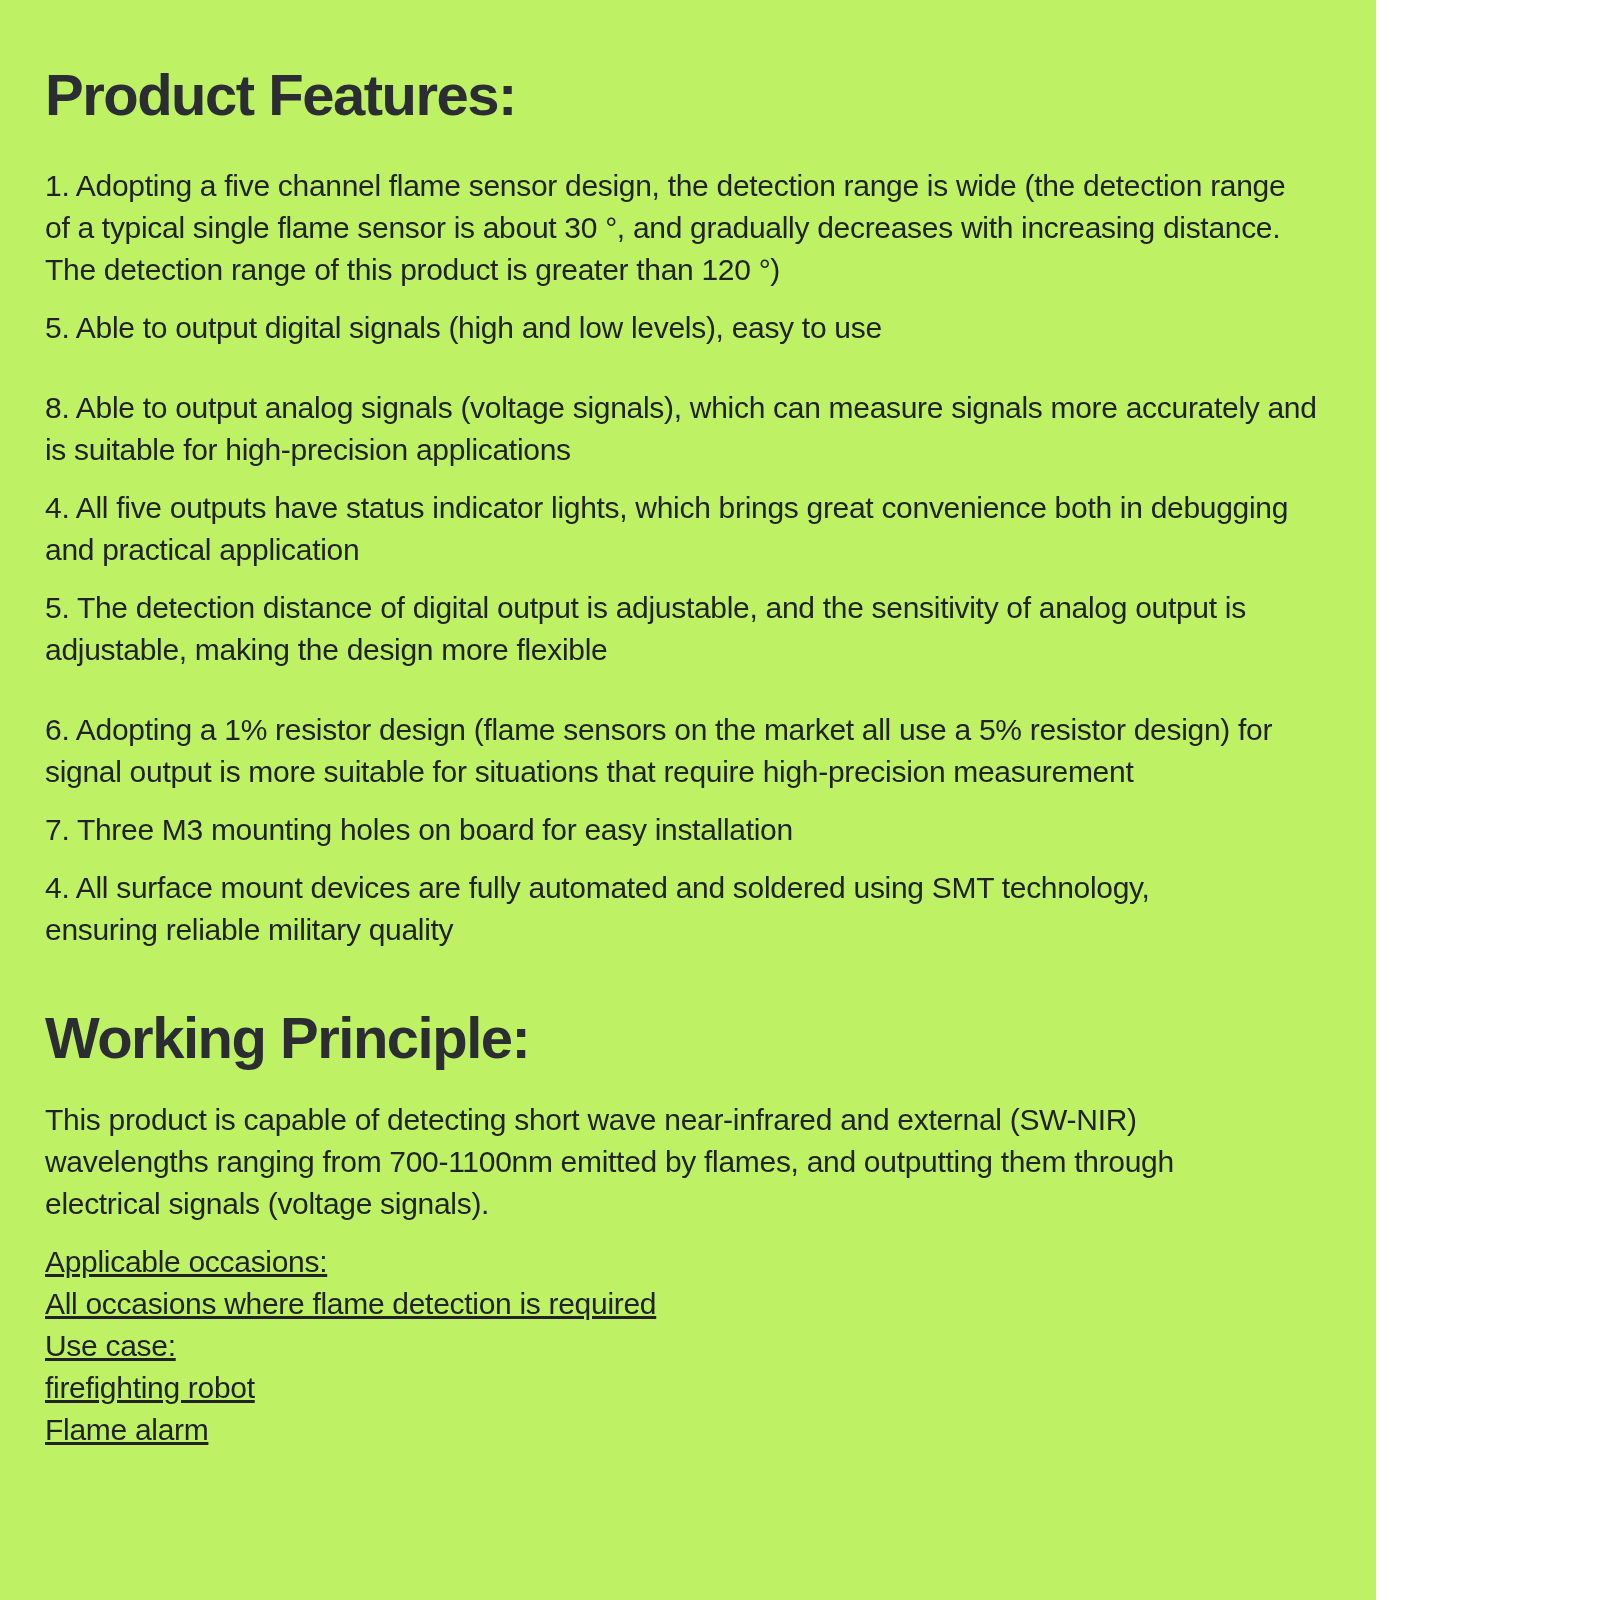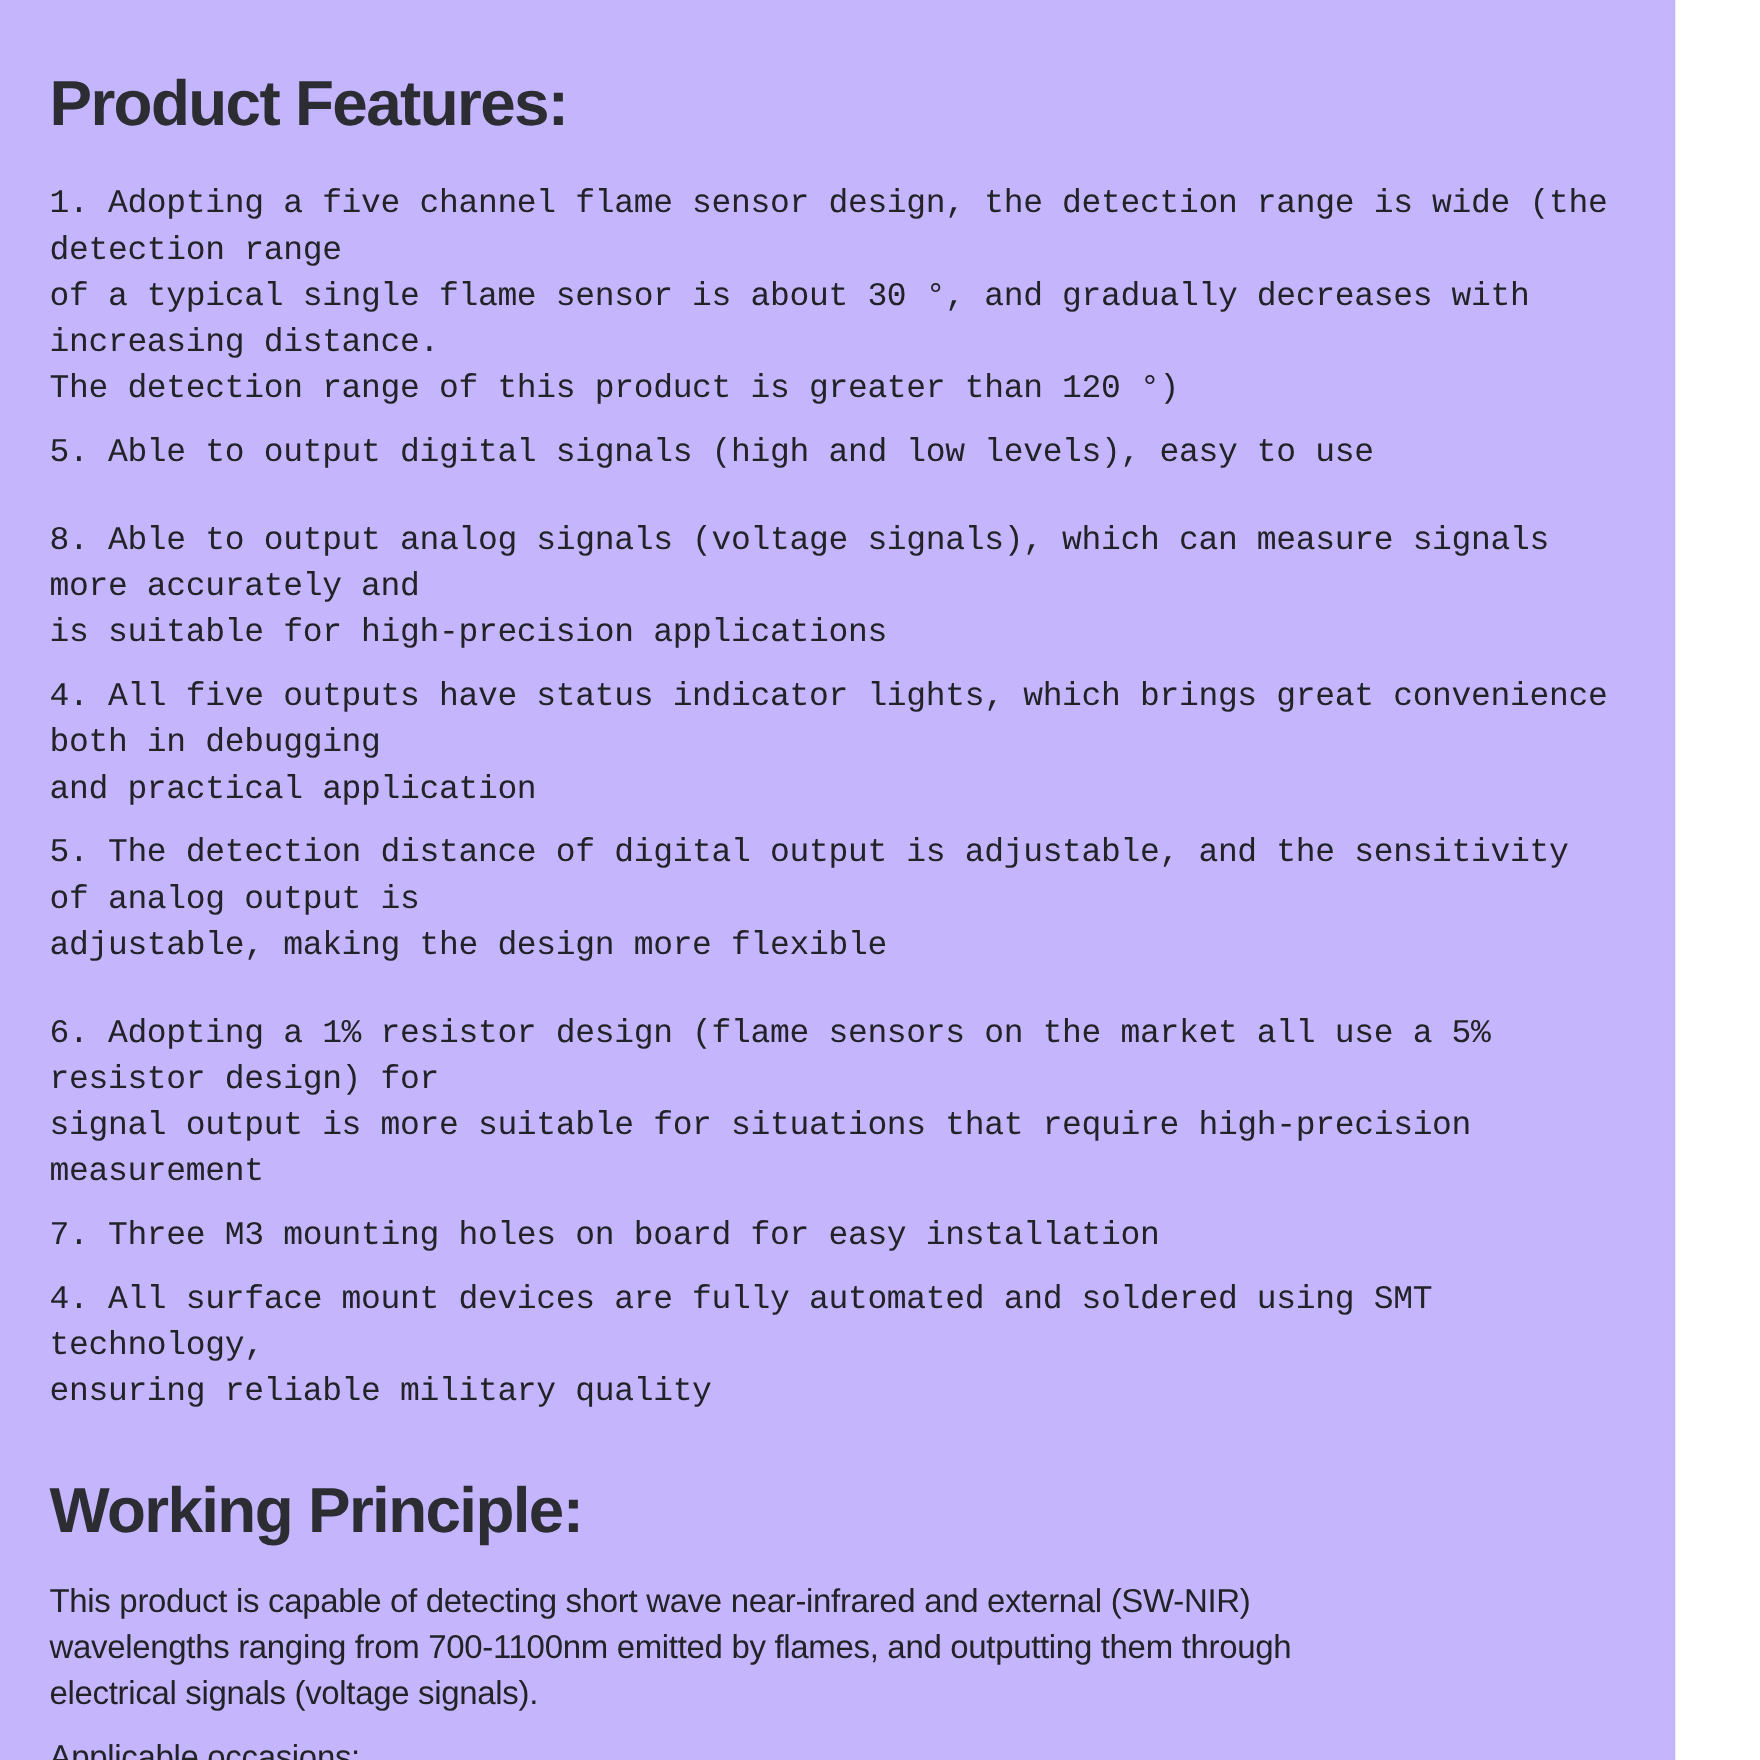--- a/index.html
+++ b/index.html
@@ -1,23 +1,23 @@
 <!DOCTYPE html>
 <html><head>
 <meta charset="utf-8">
 <style>
   html, body {
     margin: 0;
     padding: 0;
     background: #ffffff;
   }
   .page {
-    width: 1523px;
+    width: 1376px;
     height: 1600px;
-    background: #c4b5fd;
+    background: #bef264;
     box-sizing: border-box;
     padding: 40px 45px 0 45px;
     overflow: hidden;
     font-family: "Liberation Sans", "DejaVu Sans", sans-serif;
     color: #24262b;
   }
   .section-heading {
     font-size: 58px;
     font-weight: 700;
     letter-spacing: -1.5px;
@@ -37,21 +37,20 @@
     font-size: 30px;
     font-weight: 400;
     line-height: 42px;
     letter-spacing: -0.3px;
     color: #212327;
     white-space: pre-line;
     margin: 0 0 0 0;
   }
   .feature-item {
     margin-top: 16px;
-    font-family: Liberation Mono, monospace;
   }
   .feature-item.gap-lg {
     margin-top: 38px;
   }
   .feature-item.gap-md {
     margin-top: 28px;
   }
   .principle-paragraph {
     margin-top: 0;
   }

